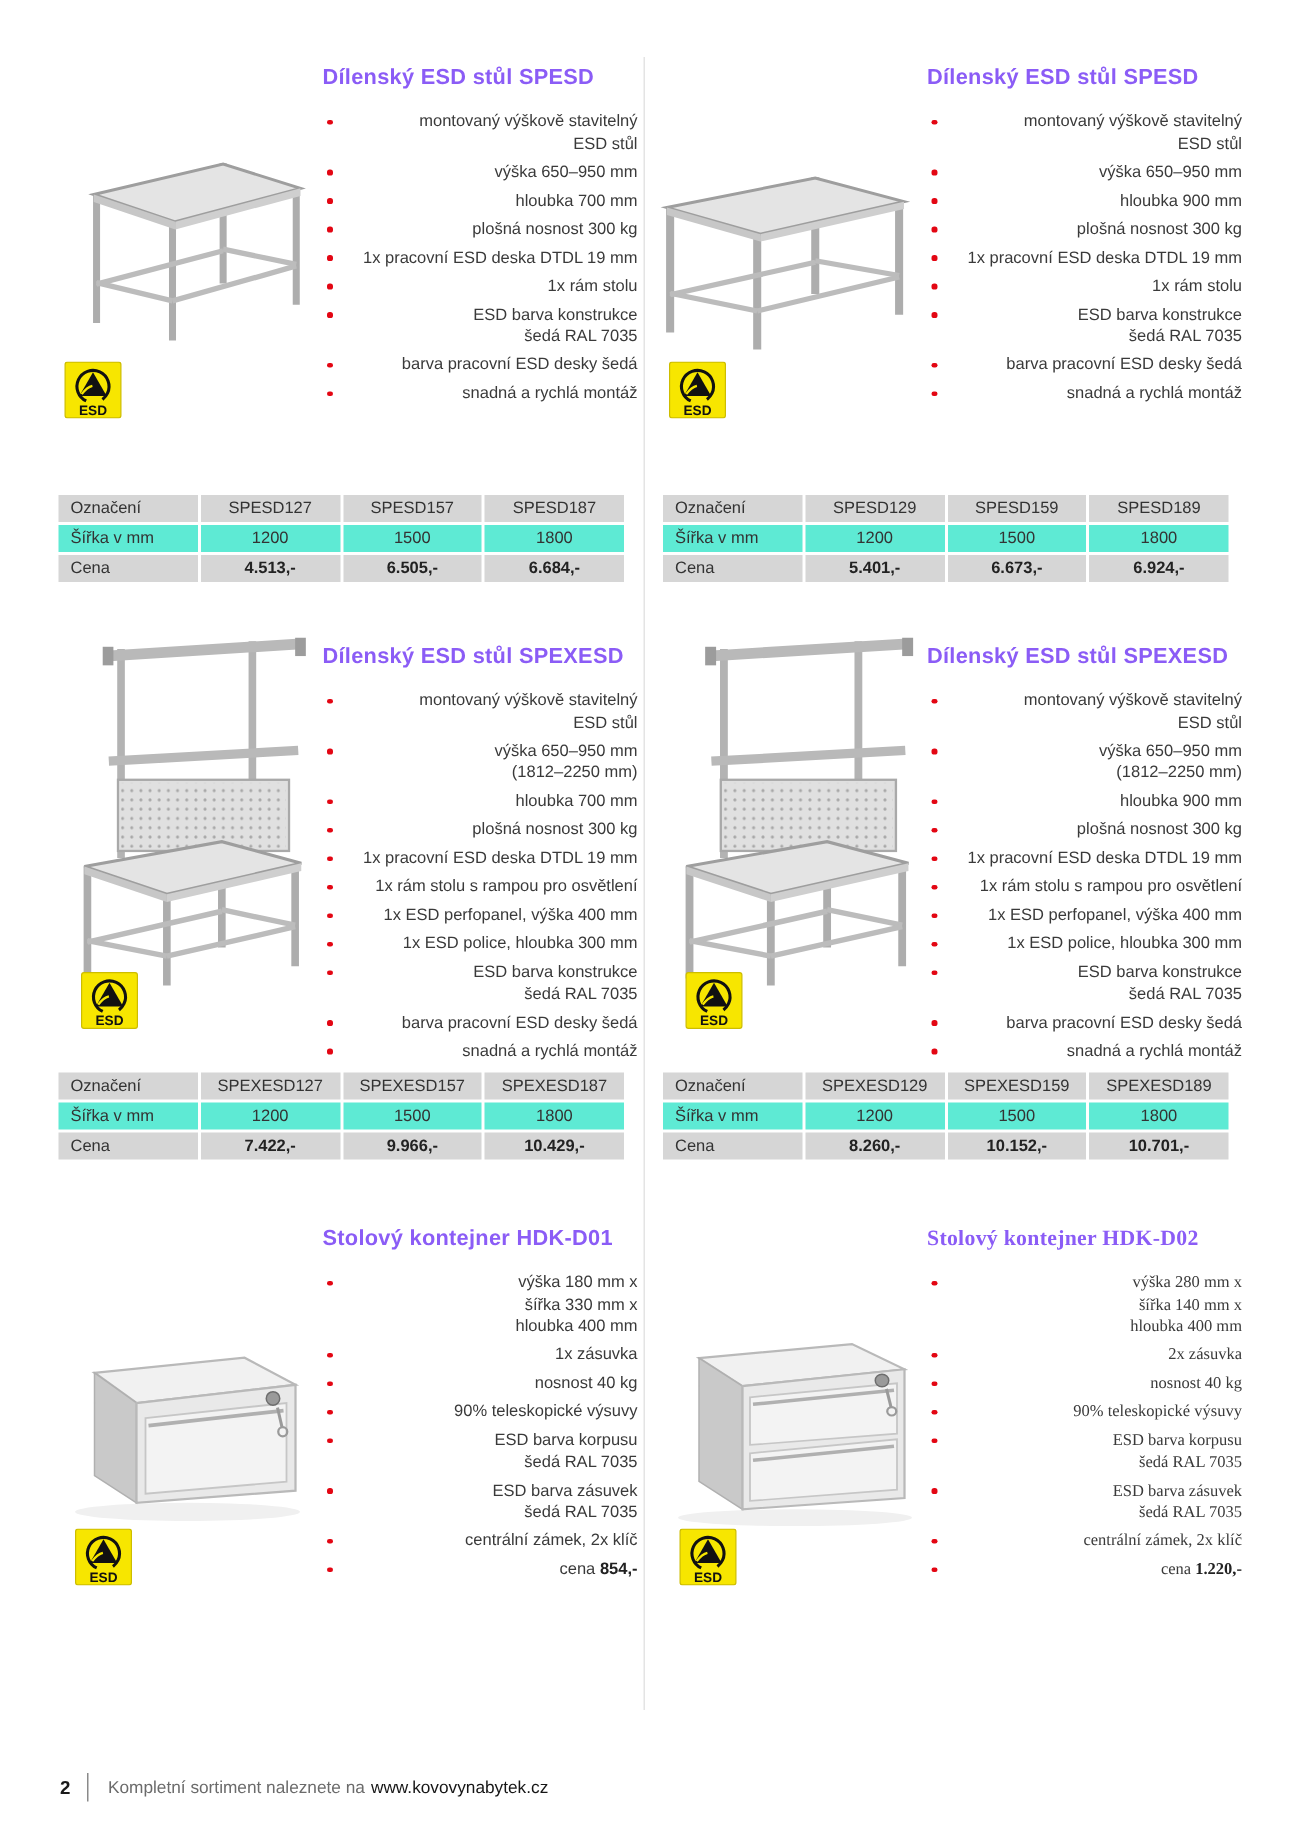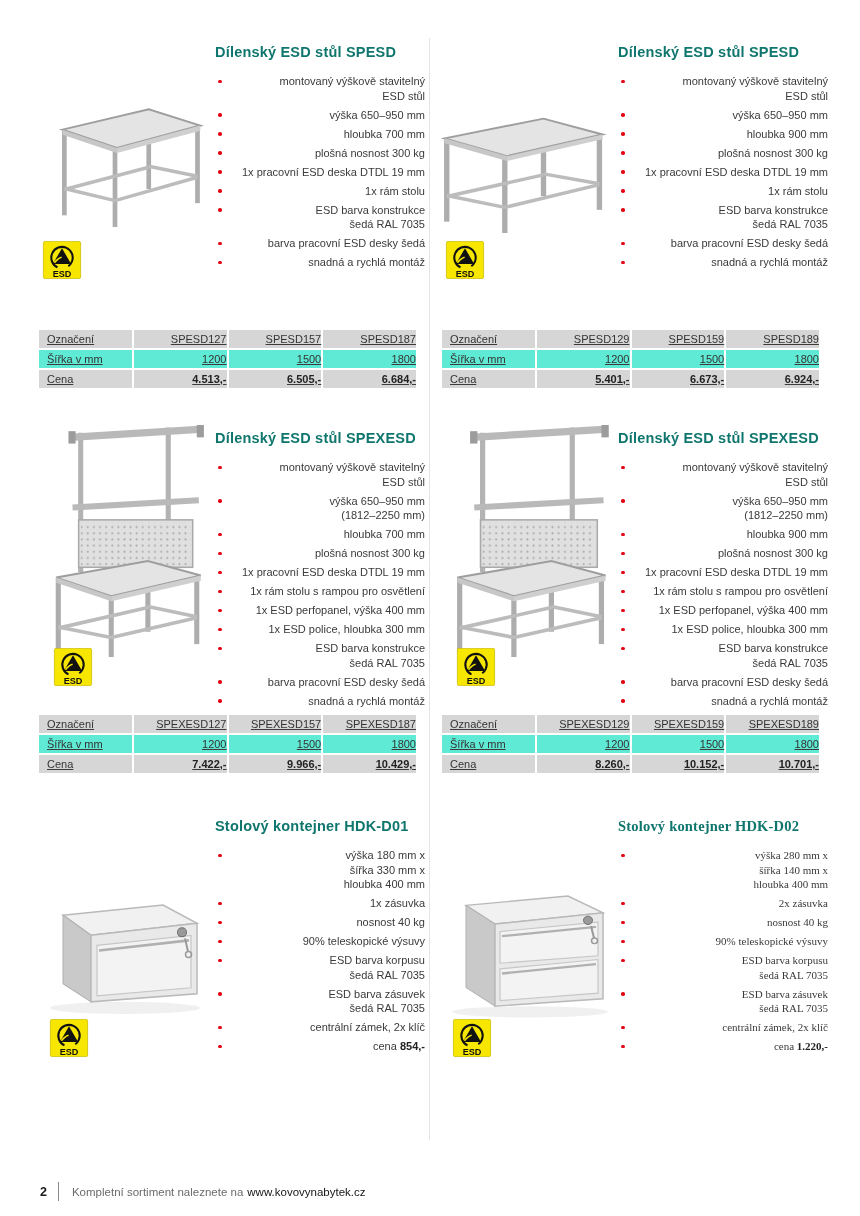--- a/index.html
+++ b/index.html
@@ -7,37 +7,37 @@
     position:relative; width:860px; height:1216px; background:#ffffff;
     font-family:"Liberation Sans", sans-serif; overflow:hidden; color:#3c3c3c;
   }
   .col-divider {
     position:absolute; left:429px; top:38px; width:1px; height:1102px;
     background:#e4e4e4;
   }
   
   .text-block { position:absolute; width:210px; }
   .product-title {
-    margin:0 0 13px 0; font-size:14.5px; font-weight:bold; color:#0f766e;
+    margin:0 0 13px 0; font-size:14.5px; font-weight:bold; color:#8b5cf6;
     letter-spacing:0.2px; line-height:17px;
   }
   ul.bullets { list-style:none; margin:0; padding:0; font-size:11px; line-height:14.5px; color:#3a3a3a; }
   ul.bullets li { position:relative; padding-left:16px; margin-bottom:4.5px; white-space:pre-line;text-align:right; }
   ul.bullets li::before {
     content:''; position:absolute; left:3px; top:5.5px; width:3.5px; height:3.5px;
     border-radius:50%; background:#e30613;
   }
   .bold { font-weight:bold; color:#222; }
   
-  .tbl { position:absolute;text-decoration:underline; }
+  .tbl { position:absolute; }
   table.spec-table {
     width:381px; border-collapse:separate; border-spacing:2px;
     table-layout:fixed; font-size:11px; color:#333;
   }
-  table.spec-table td { background:#d6d6d6; height:16px; text-align:right; padding:1px 0; }
+  table.spec-table td { background:#d6d6d6; height:16px; text-align:center; padding:1px 0; }
   table.spec-table tr.row-width td { background:#5eead4; }
   table.spec-table td.lbl { text-align:left; padding-left:8px; }
   table.spec-table tr.row-price td:not(.lbl) { font-weight:bold; color:#222; }
   
   .img-box { position:absolute; }
   .img-box svg { display:block; width:100%; height:100%; }
   .esd-badge { position:absolute; width:58px; height:38px; }
   .esd-badge svg { display:block; width:100%; height:100%; }
   
   .p0-img { left:55px;  top:85px;  width:150px; height:142px; }

